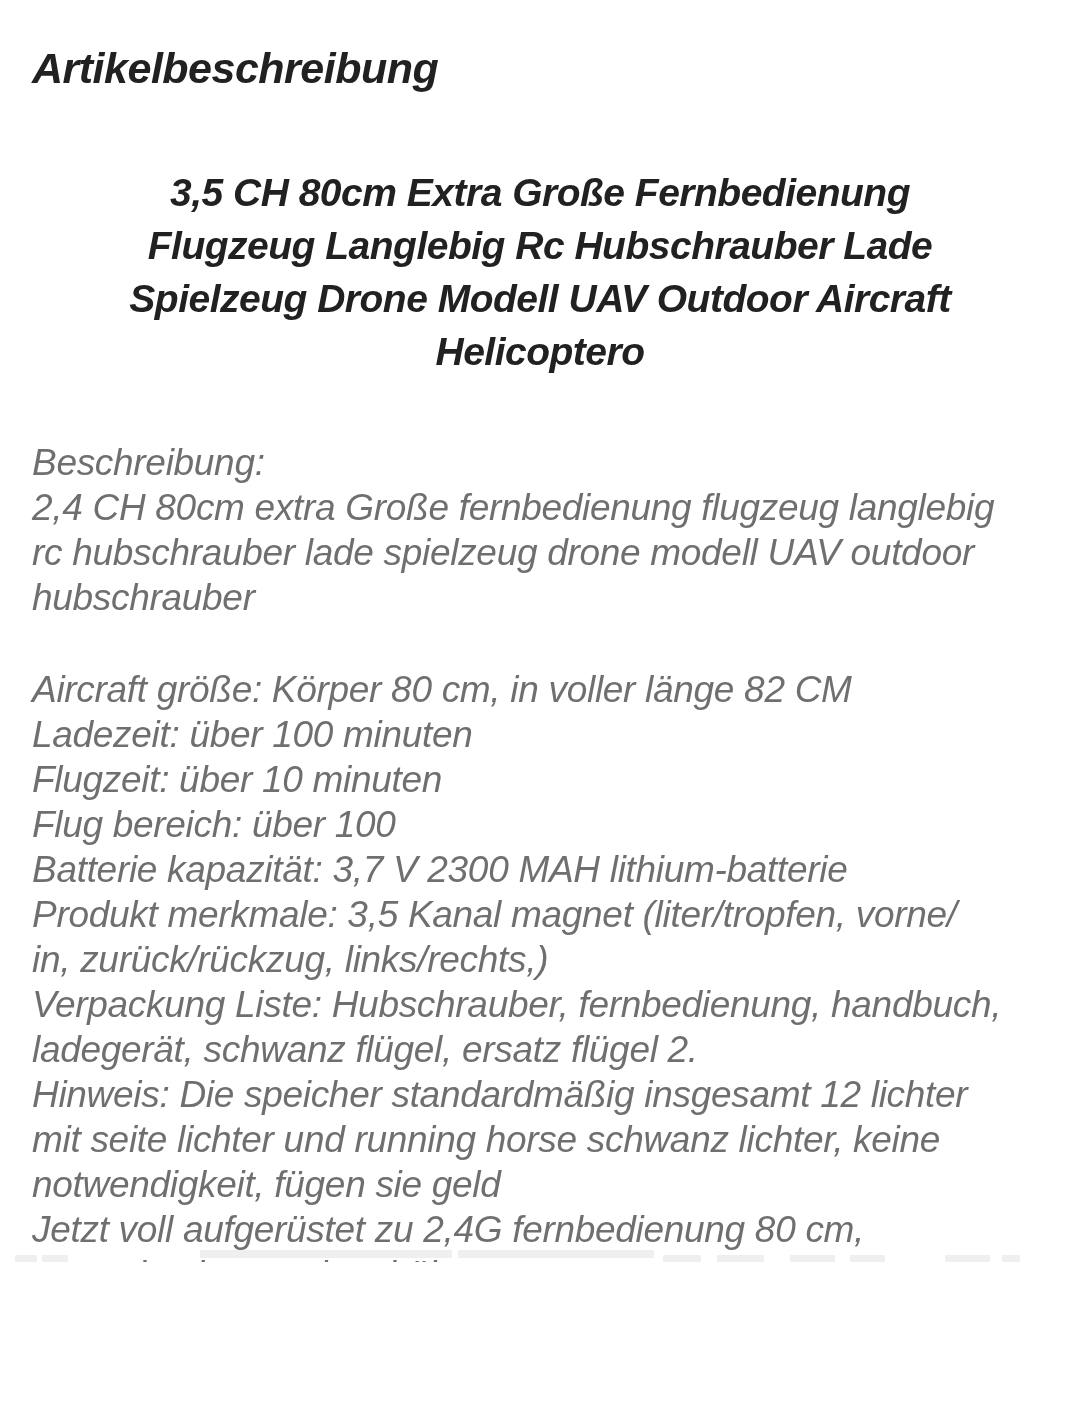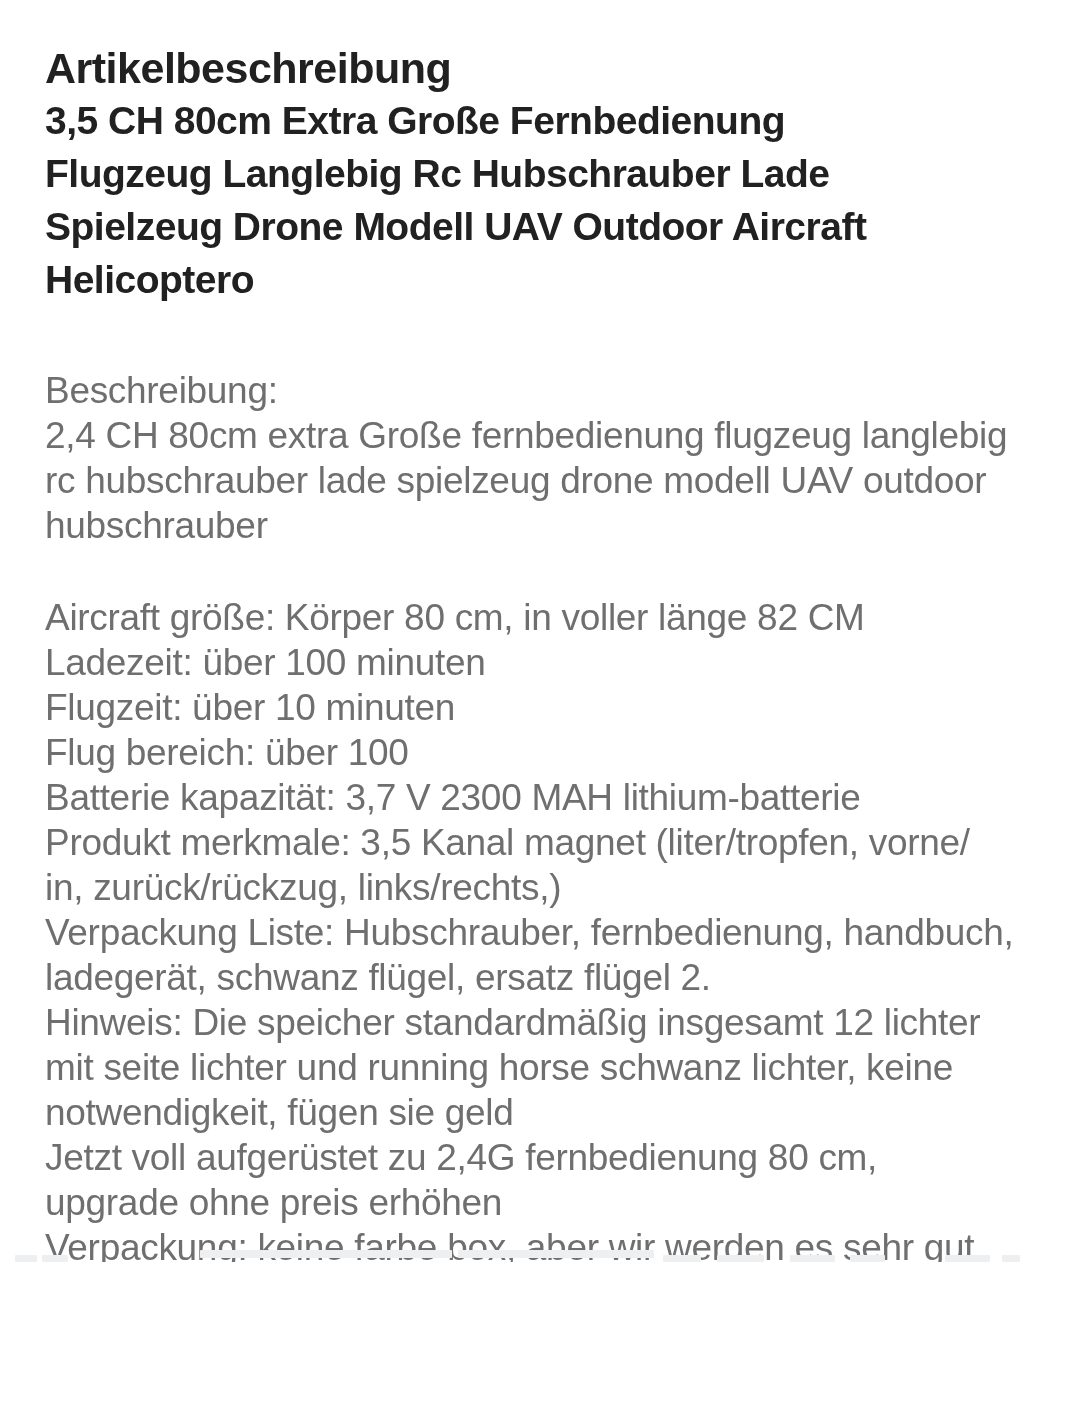--- a/index.html
+++ b/index.html
@@ -8,39 +8,42 @@
     background: #ffffff;
   }
   .page {
     position: relative;
     width: 1080px;
     height: 1262px;
     background: var(--bg, #ffffff);
     overflow: hidden;
     font-family: "Liberation Sans", "DejaVu Sans", sans-serif;
     box-sizing: border-box;
-    padding: 0 45px;
+    padding: 0 32px;
+    font-style: italic;
   }
   .page-title {
     margin: 0;
     padding-top: 42px;
     font-size: 43px;
     line-height: 52px;
     font-weight: bold;
     letter-spacing: -0.5px;
     color: var(--heading, #212121);
     white-space: pre;
   }
   .product-title {
+    margin-top: 72px;
     font-size: 39px;
     line-height: 53px;
     font-weight: bold;
     letter-spacing: -0.5px;
     color: var(--heading, #212121);
     white-space: pre;
+    text-align: center;
   }
   .body-text {
     font-size: 37px;
     line-height: 45px;
     font-weight: normal;
     letter-spacing: -0.3px;
     color: var(--body, #6f6f6f);
     white-space: pre;
   }
   .intro {

